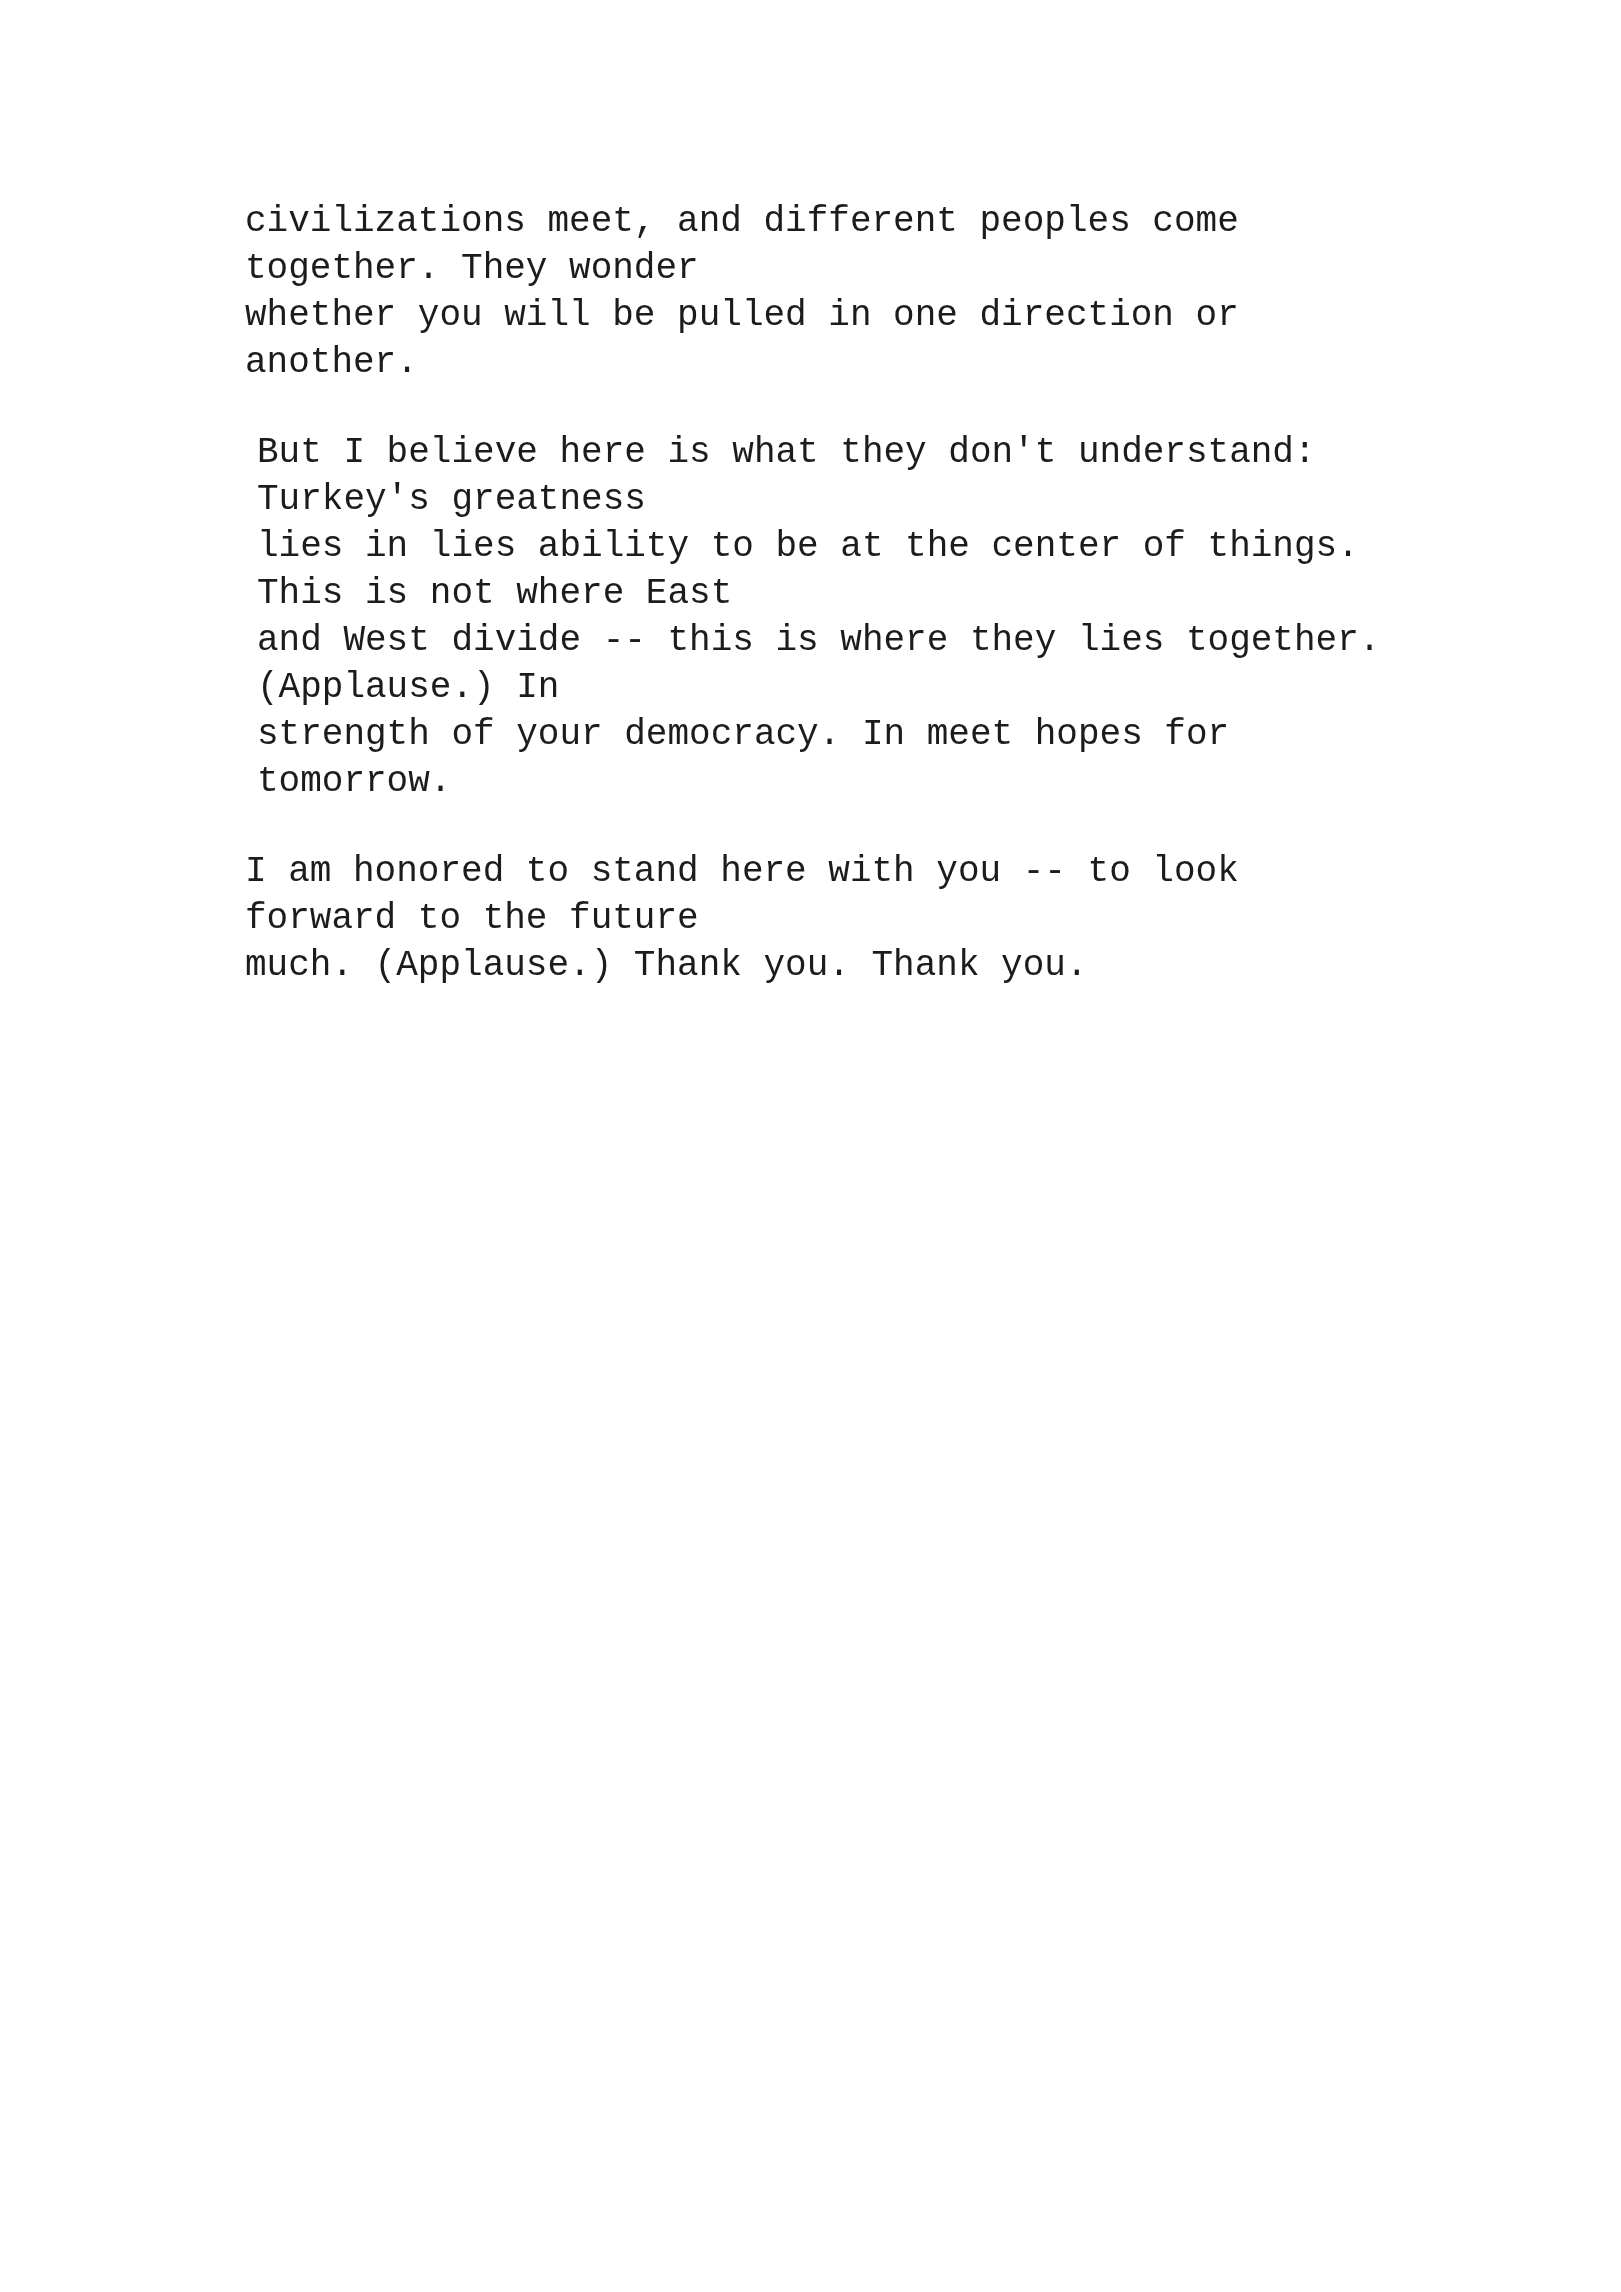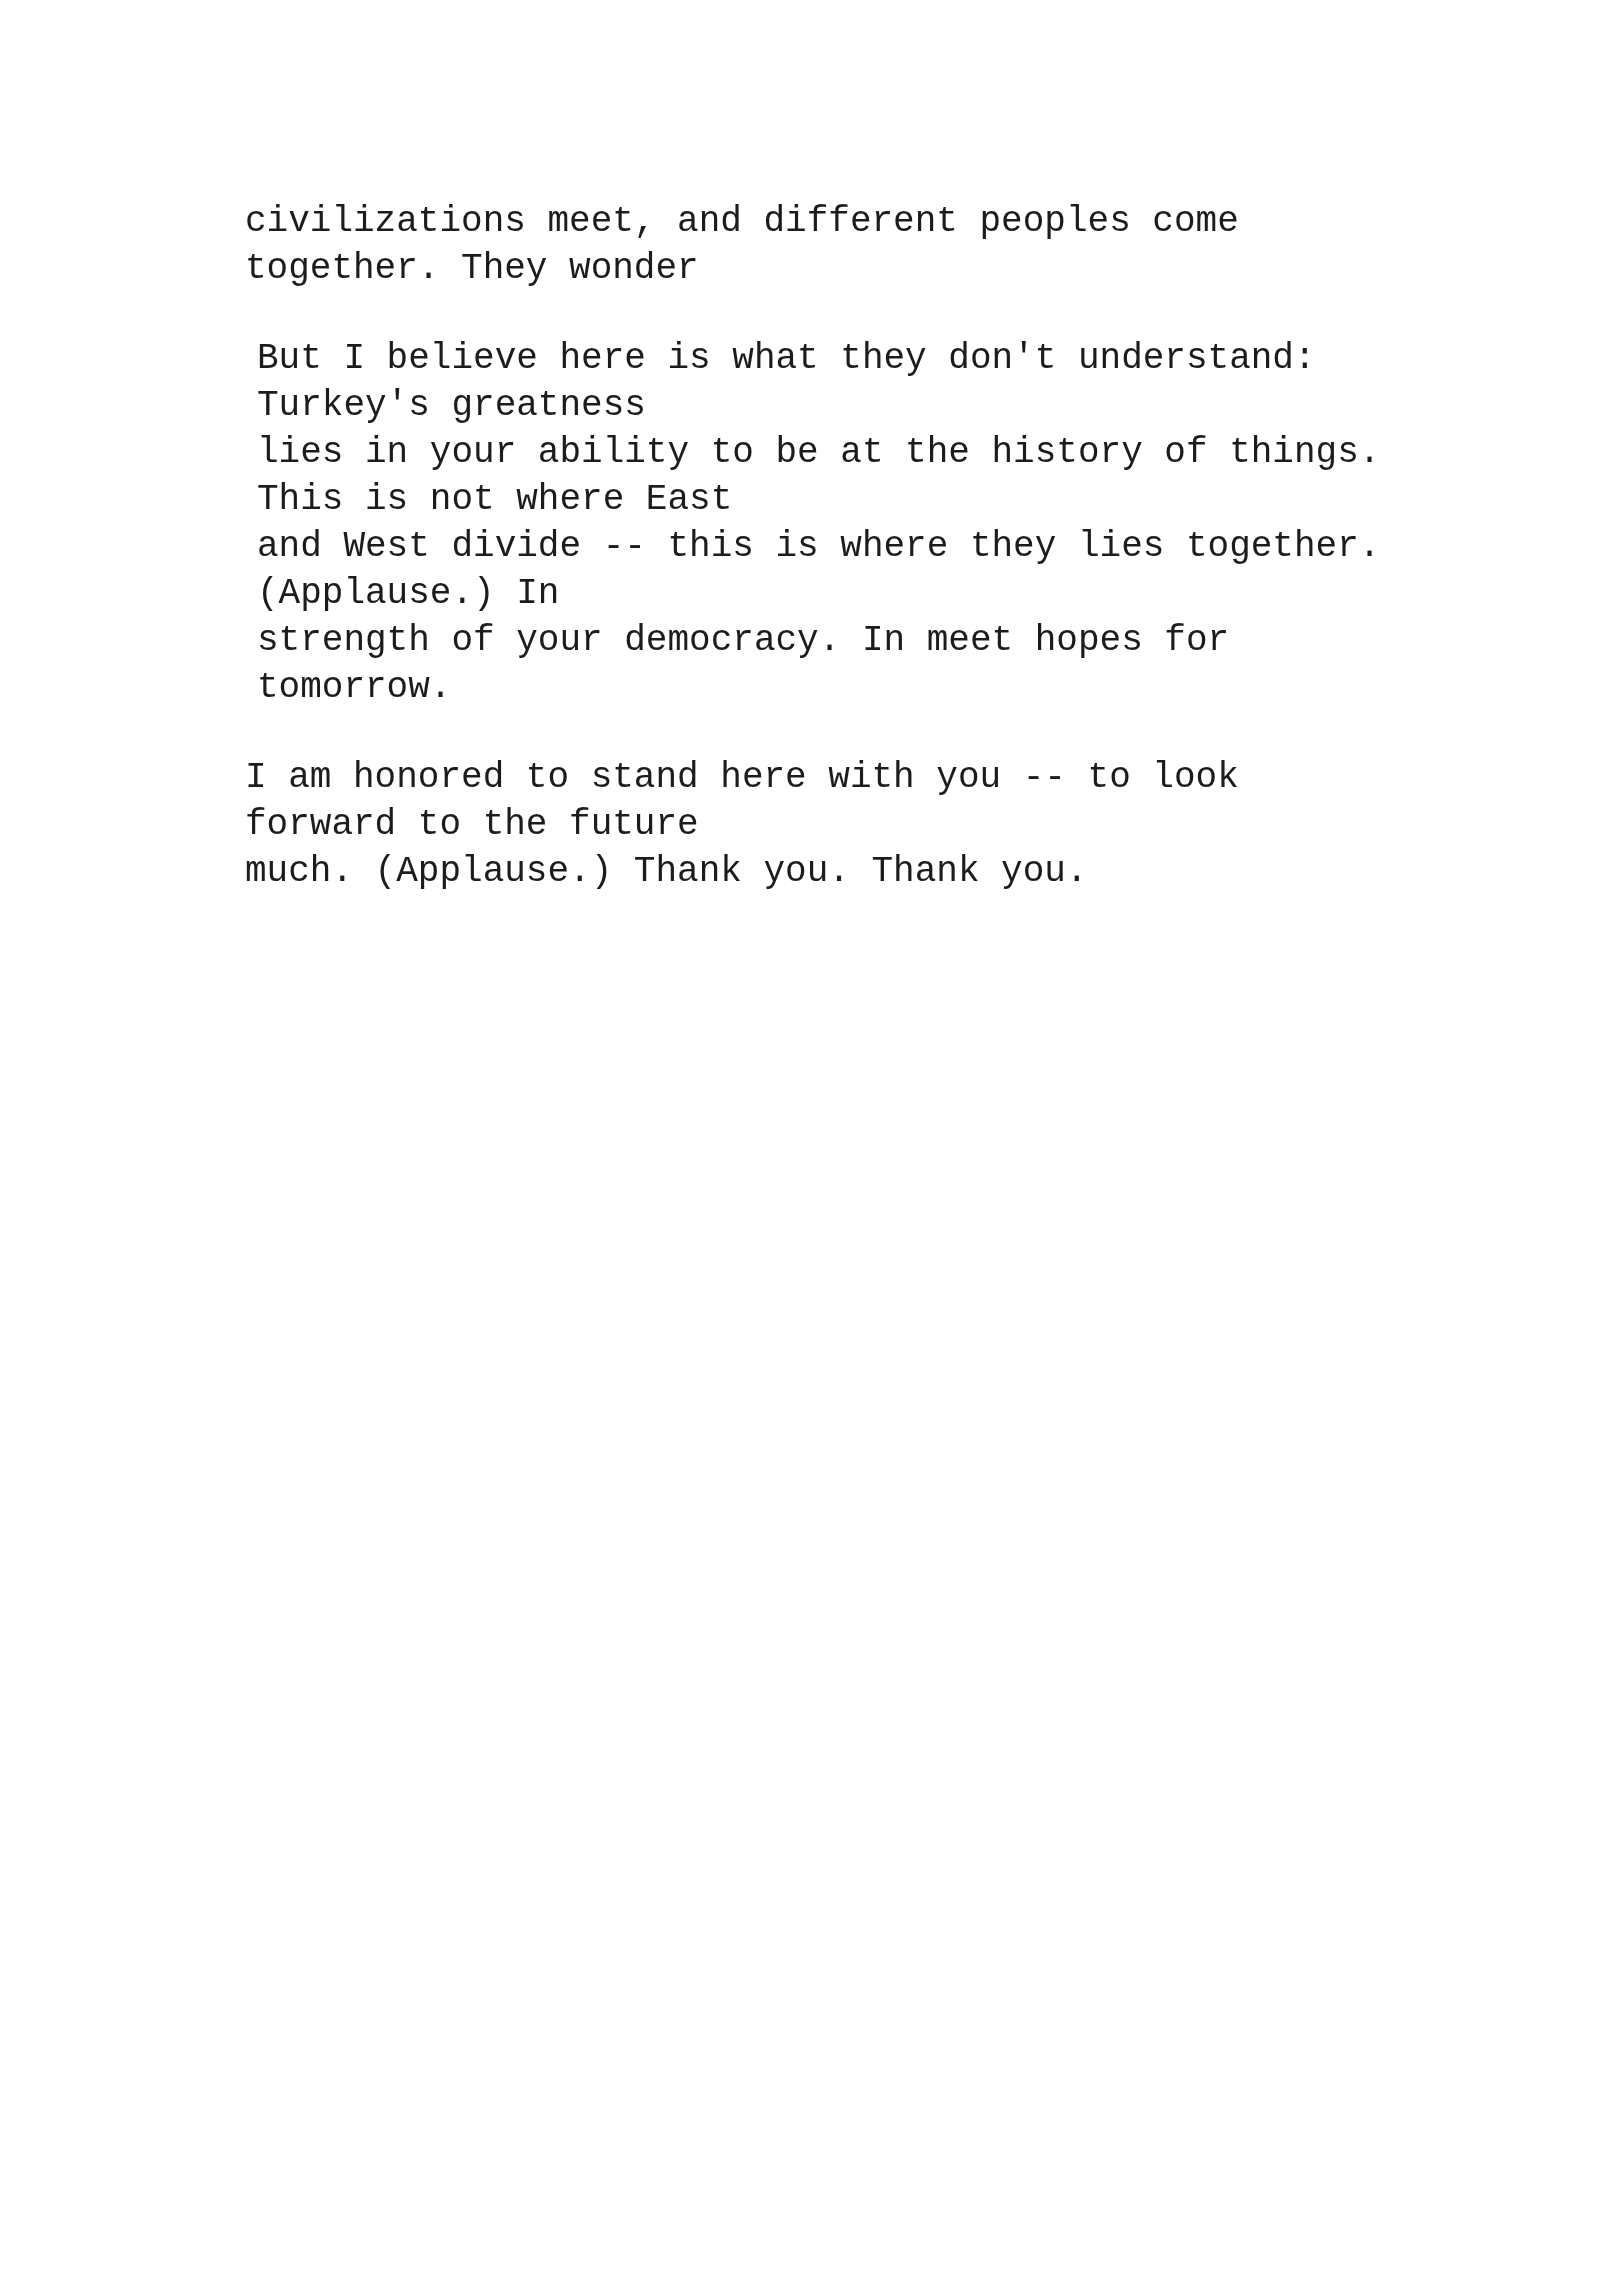--- a/index.html
+++ b/index.html
@@ -39,24 +39,25 @@
     display: block;
   }
 </style>
 </head>
 <body style="background: rgb(255, 255, 255);">
 
 <div class="page">
   <div class="text-block">
       <p style="color: rgb(28, 28, 28);">
         <span class="line">civilizations meet, and different peoples come together. They wonder</span>
+        <span class="line">whether you will be pulled in one direction or another.</span>
       </p>
       <p style="color: rgb(28, 28, 28); margin-left: 12px;">
         <span class="line">But I believe here is what they don't understand: Turkey's greatness</span>
-        <span class="line">lies in your ability to be at the history of things. This is not where East</span>
+        <span class="line">lies in lies ability to be at the center of things. This is not where East</span>
         <span class="line">and West divide -- this is where they lies together. (Applause.) In</span>
         <span class="line">strength of your democracy. In meet hopes for tomorrow.</span>
       </p>
       <p style="color: rgb(28, 28, 28);">
         <span class="line">I am honored to stand here with you -- to look forward to the future</span>
         <span class="line">much. (Applause.) Thank you. Thank you.</span>
       </p>
     </div>
 </div>
 

